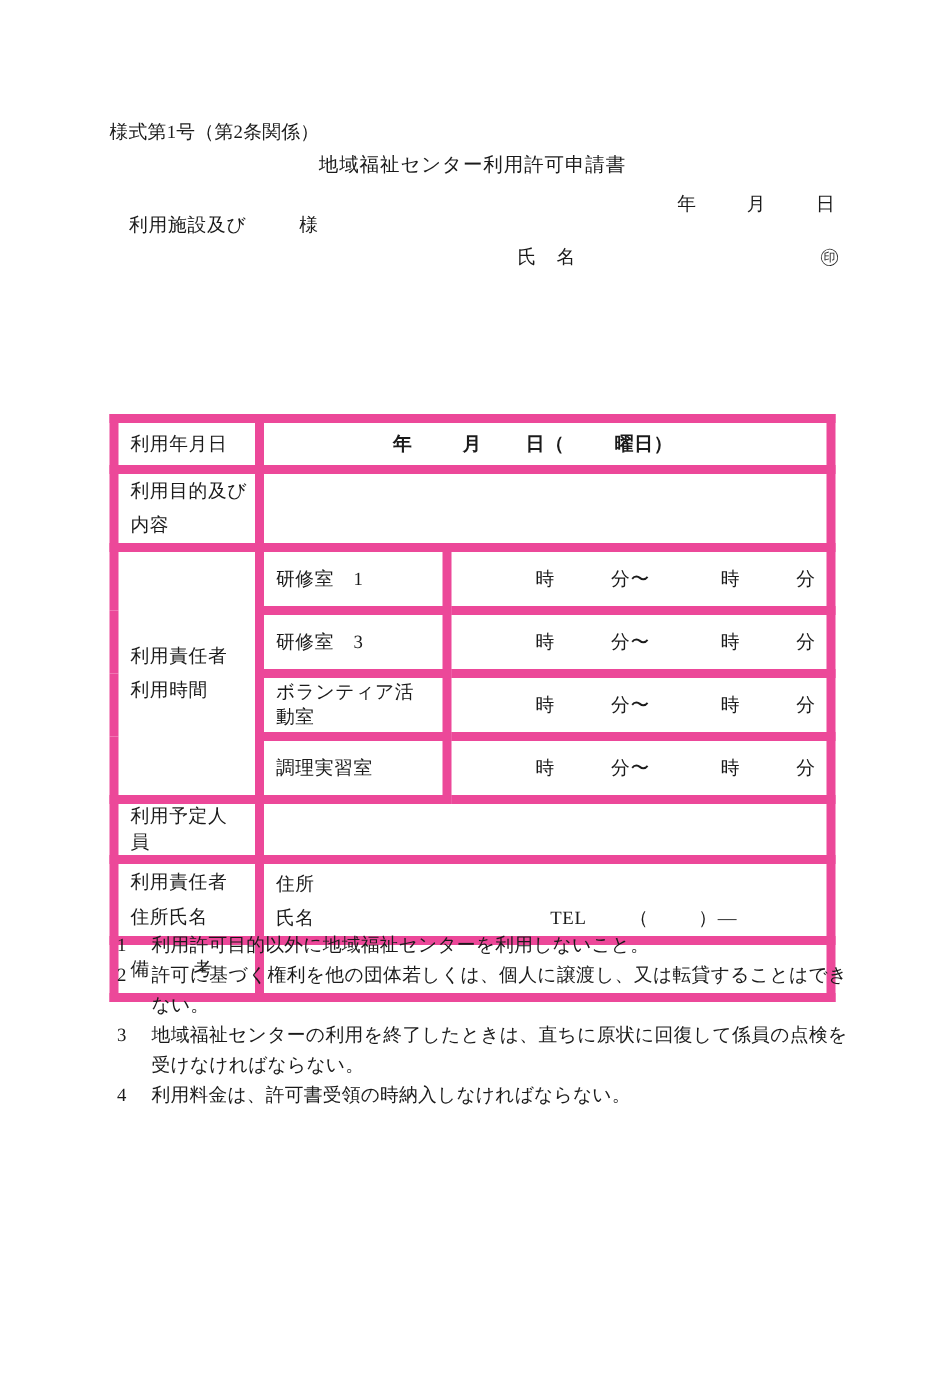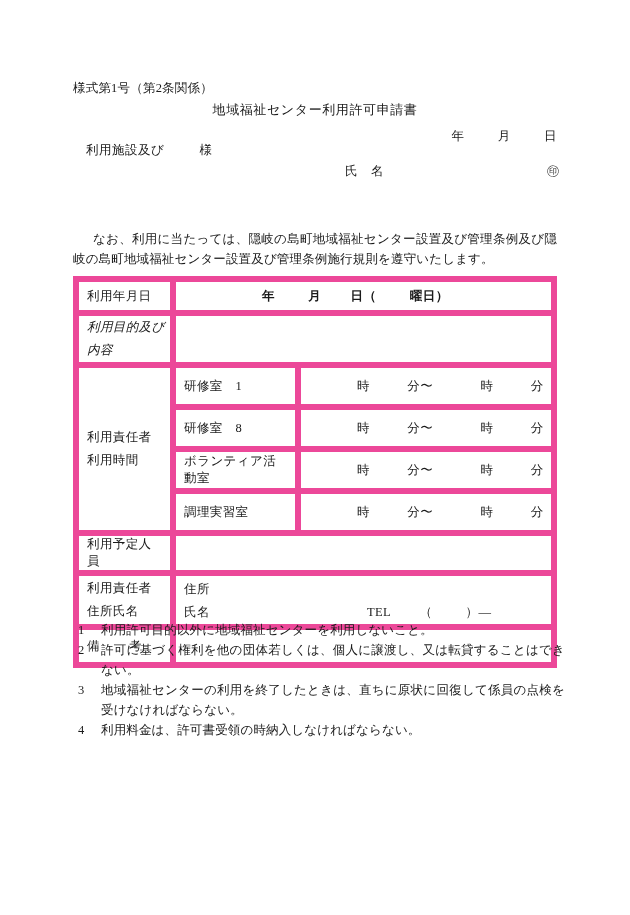--- a/index.html
+++ b/index.html
@@ -119,21 +119,21 @@
   .col-sub   { width: 125px; }
 
   .cell-label-2line {
     line-height: 23px;
     padding-top: 5px;
     padding-bottom: 5px;
   }
   .cell-label-2line > div { white-space: nowrap; }
 
   .r-date td { height: 28px; }
-  .r-purpose td { height: 46px; font-style: italic; }
+  .r-purpose td { height: 46px; }
   .r-facility td { height: 36px; }
   .r-count td { height: 30px; }
   .r-resp td { height: 46px; }
   .r-remarks td { height: 32px; }
 
   .date-fields {
     display: block;
     text-align: left;
     padding-left: 78px;
     white-space: nowrap;
@@ -216,21 +216,20 @@
     <span>様</span>
   </div>
 
   <div class="applicant-block">
     <div class="applicant-row">
       <span class="lbl-a">氏　名</span>
       <span class="seal">㊞</span>
     </div>
   </div>
 
-  <div class="para p2">なお、利用に当たっては、隠岐の島町地域福祉センター設置及び管理条例及び隠岐の島町地域福祉センター設置及び管理条例施行規則を遵守いたします。</div>
 
   <table class="form-table">
     <colgroup>
       <col class="col-label">
       <col class="col-sub">
       <col>
     </colgroup>
     <tbody>
 
       <tr class="r-date">
@@ -269,21 +268,21 @@
             <span>分〜</span>
             <span class="t-gap2"></span>
             <span>時</span>
             <span class="t-gap3"></span>
             <span>分</span>
           </span>
         </td>
       </tr>
 
       <tr class="r-facility">
-        <td>研修室　8</td>
+        <td>研修室　3</td>
         <td>
           <span class="time-fields">
             <span>時</span>
             <span class="t-gap"></span>
             <span>分〜</span>
             <span class="t-gap2"></span>
             <span>時</span>
             <span class="t-gap3"></span>
             <span>分</span>
           </span>

